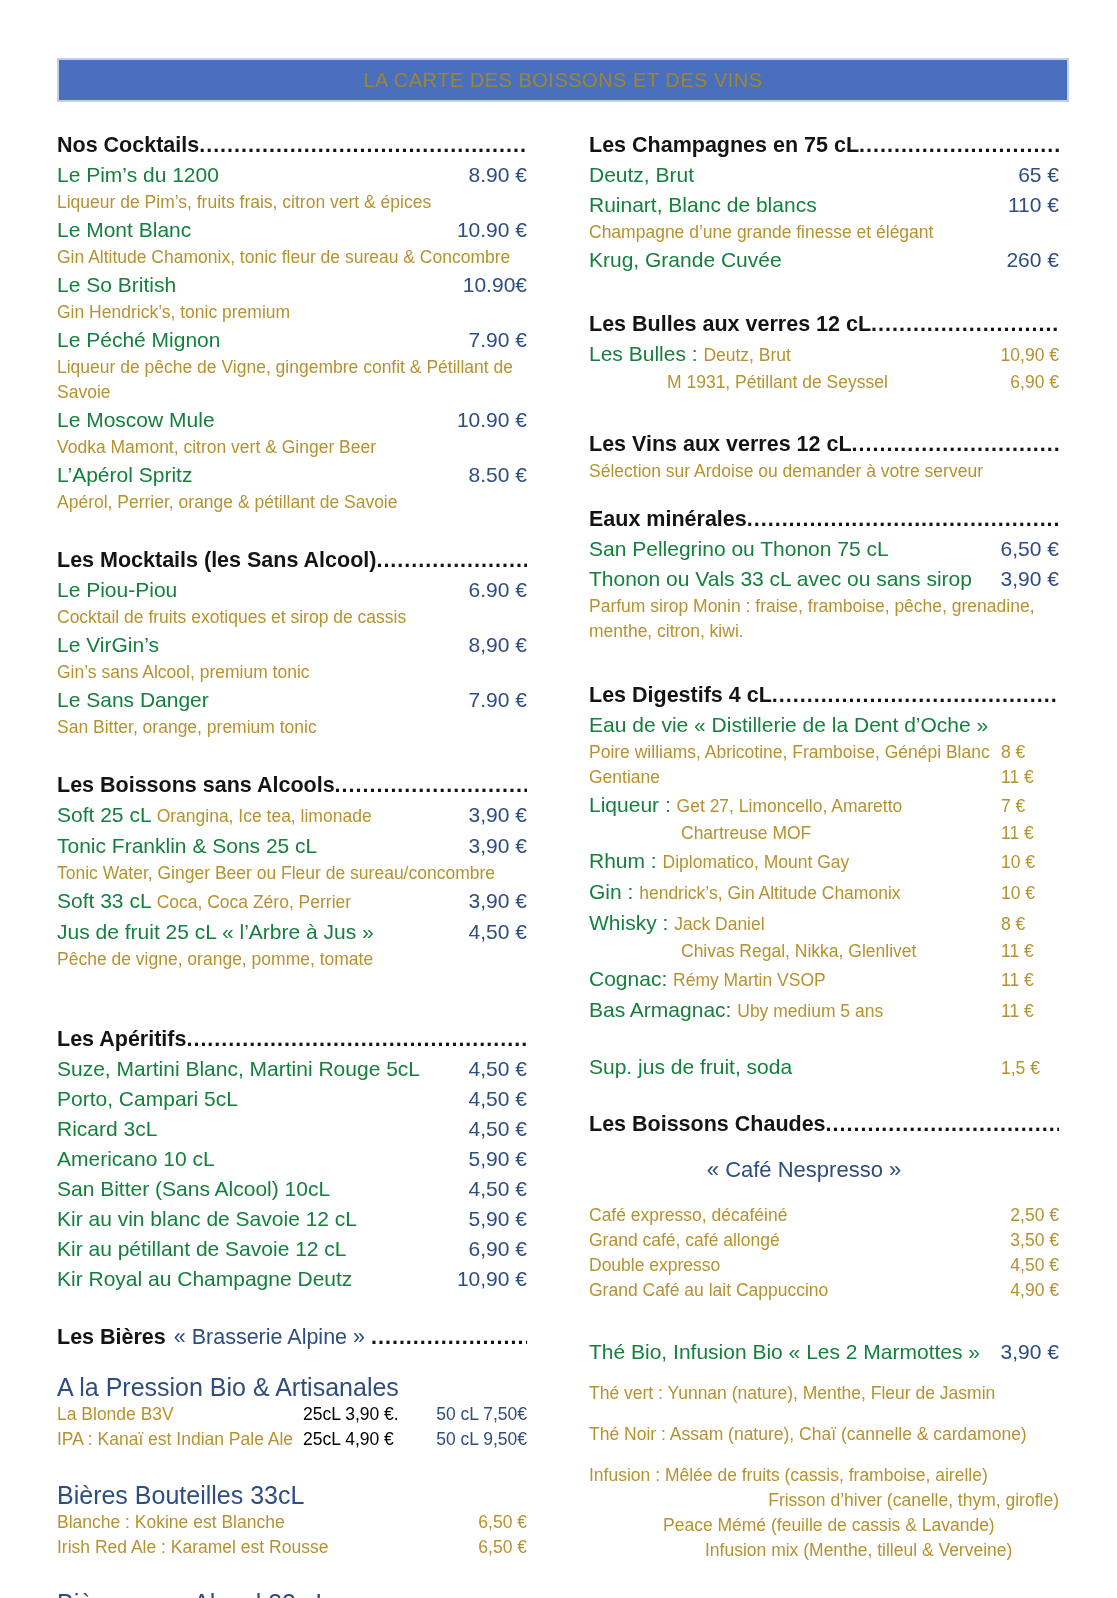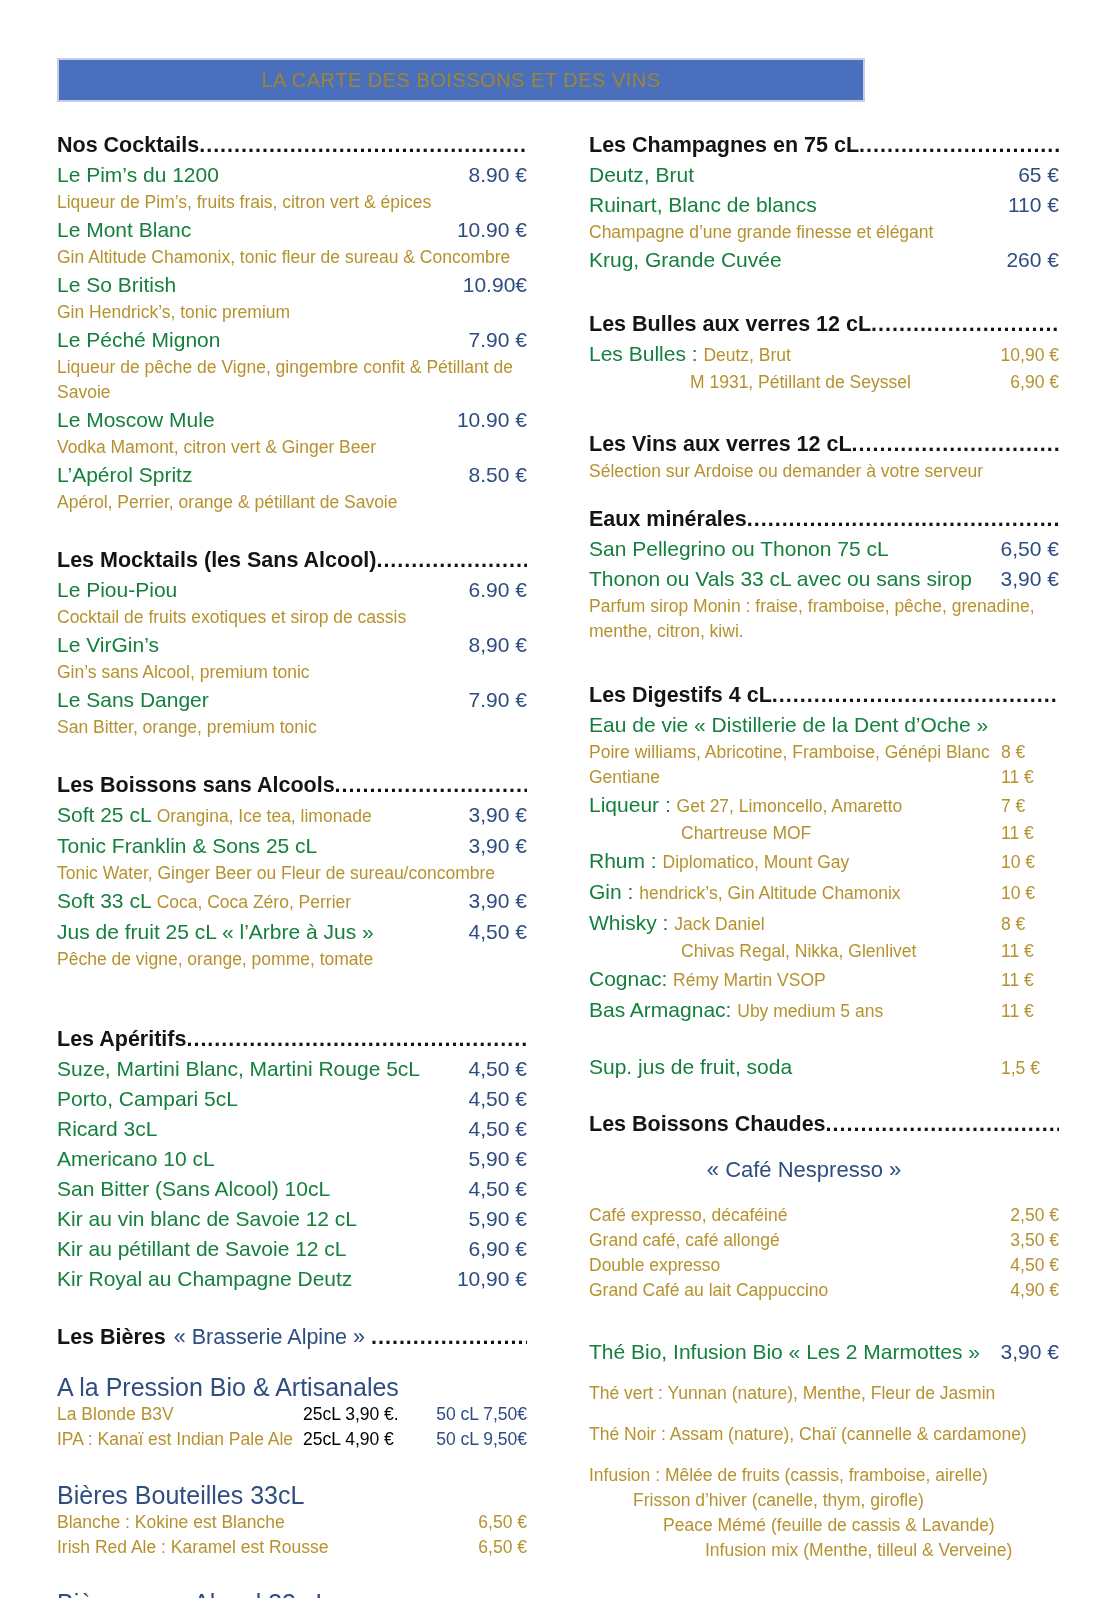--- a/index.html
+++ b/index.html
@@ -2,21 +2,21 @@
 <html><head>
 <meta charset="utf-8">
 <style>
   html,body{margin:0;padding:0;}
   body{
     width:1117px;height:1598px;background:#ffffff;overflow:hidden;
     font-family:"Liberation Sans","DejaVu Sans",sans-serif;
     color:#1a1a1a;
   }
   .banner{
-    margin:58px 0 0 57px;width:808px;height:44px;
+    margin:58px 0 0 57px;width:1012px;height:44px;
     background:#4a6fbd;border:2px solid #c3cfe9;box-sizing:border-box;
     display:flex;align-items:center;justify-content:center;
   }
   .banner span{color:#9c8534;font-size:20px;letter-spacing:.5px;}
   .content{display:flex;margin:28px 0 0 57px;width:1002px;gap:62px;}
   .col{width:470px;flex:0 0 470px;}
   .sec{margin-top:24px;}
   .sec:first-child{margin-top:0;}
   .sec-title{
     display:flex;align-items:baseline;overflow:hidden;white-space:nowrap;
@@ -253,21 +253,21 @@
       </div>
       <div class="sec" style="margin-top: 34px;">
         <div class="sec-title">
           <span class="t1">Les Bulles aux verres 12 cL</span>
           <span class="leader">.............................................................................................................................................</span>
         </div>
         <div class="row r-name">
           <span class="cell"><span class="p-n">Les Bulles : </span><span class="p-gi">Deutz, Brut</span></span>
           <span class="pr pr-g">10,90 €</span>
         </div>
-        <div class="row r-desc" style="margin-left: 101px;">
+        <div class="row r-desc" style="margin-left: 78px;">
           <span class="cell"><span class="p-g">M 1931, Pétillant de Seyssel</span></span>
           <span class="pr pr-g">6,90 €</span>
         </div>
       </div>
       <div class="sec" style="margin-top: 34px;">
         <div class="sec-title">
           <span class="t1">Les Vins aux verres 12 cL</span>
           <span class="leader">.............................................................................................................................................</span>
         </div>
         <div class="row r-desc">
@@ -381,21 +381,21 @@
           <span class="cell"><span class="p-g">Thé vert : Yunnan (nature), Menthe, Fleur de Jasmin</span></span>
         </div>
         <div class="spacer" style="height: 16px;"></div>
         <div class="row r-desc">
           <span class="cell"><span class="p-g">Thé Noir : Assam (nature), Chaï (cannelle &amp; cardamone)</span></span>
         </div>
         <div class="spacer" style="height: 16px;"></div>
         <div class="row r-desc">
           <span class="cell"><span class="p-g">Infusion : Mêlée de fruits (cassis, framboise, airelle)</span></span>
         </div>
-        <div class="row r-desc" style="margin-left: 44px;">
+        <div class="row r-desc" style="margin-left: 44px; text-align: right;">
           <span class="cell"><span class="p-g">Frisson d’hiver (canelle, thym, girofle)</span></span>
         </div>
         <div class="row r-desc" style="margin-left: 74px;">
           <span class="cell"><span class="p-g">Peace Mémé (feuille de cassis &amp; Lavande)</span></span>
         </div>
         <div class="row r-desc" style="margin-left: 116px;">
           <span class="cell"><span class="p-g">Infusion mix (Menthe, tilleul &amp; Verveine)</span></span>
         </div>
       </div>
     </div>

